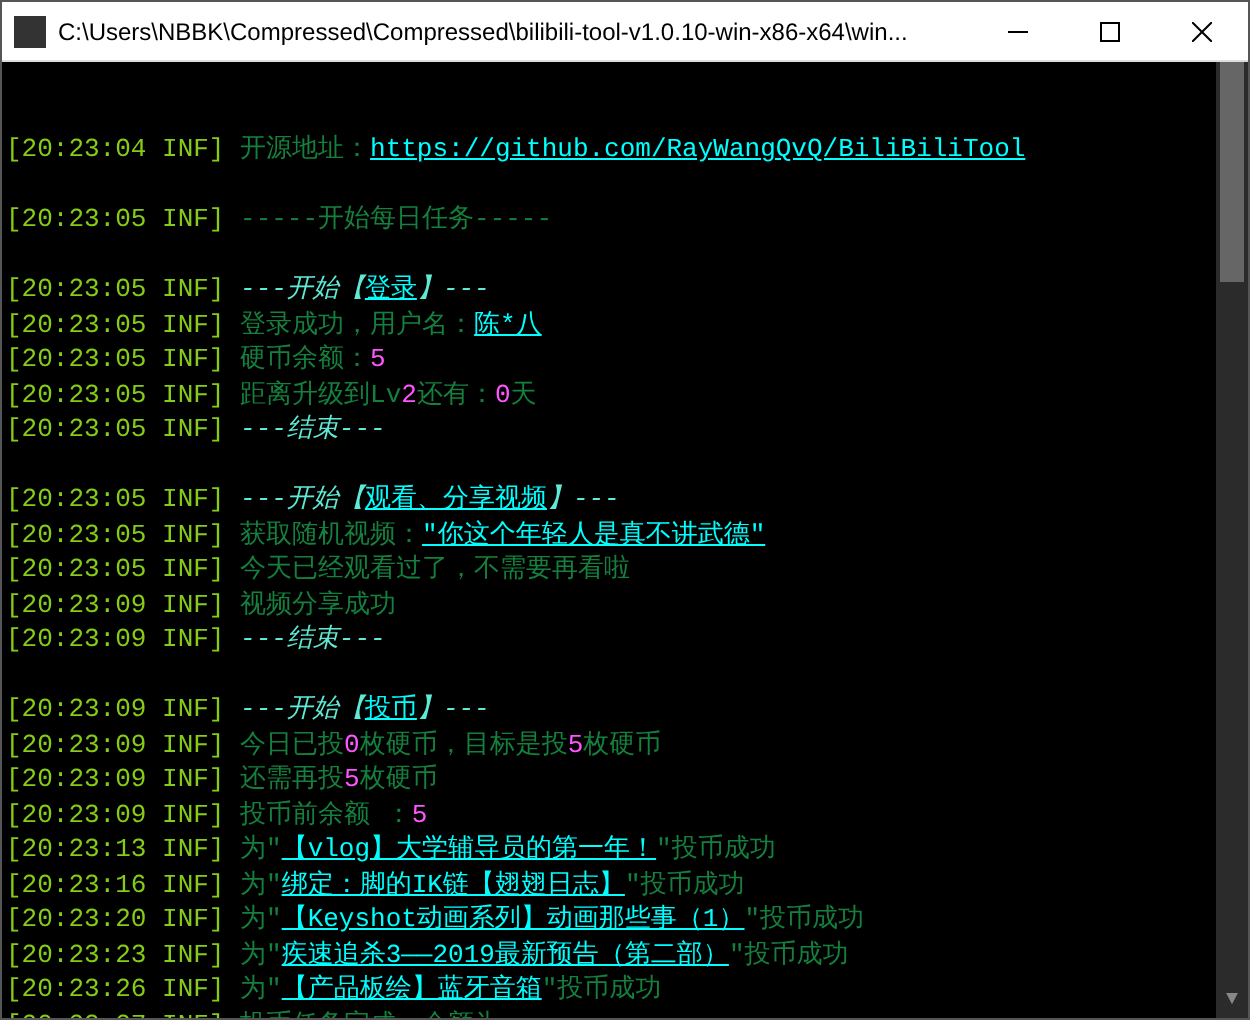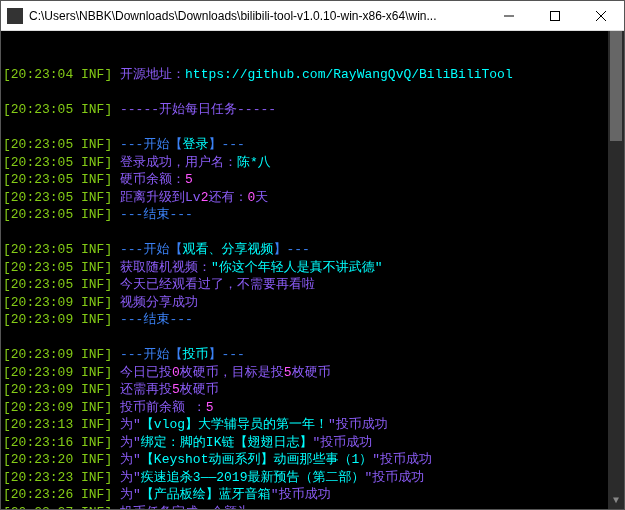--- a/index.html
+++ b/index.html
@@ -7,37 +7,37 @@
   .window { width: 625px; height: 510px; background: #fff; border: 1px solid #555; display: flex; flex-direction: column; }
   .titlebar { height: 30px; background: #fff; display: flex; align-items: center; border-bottom: 1px solid #ddd; }
   .titlebar .icon { width: 16px; height: 16px; margin: 0 6px; background: #333; }
   .titlebar .title { flex: 1; font-family: "Segoe UI", sans-serif; font-size: 12px; color: #000; white-space: nowrap; overflow: hidden; }
   .winbtns { display: flex; height: 100%; }
   .winbtn { width: 46px; display: flex; align-items: center; justify-content: center; font-family: "Segoe UI", sans-serif; color: #000; }
   .winbtn svg { width: 10px; height: 10px; }
   .terminal { flex: 1; background: #000; color: #ccc; padding: 0 2px; overflow: hidden; position: relative; line-height: 17.5px; white-space: pre; }
   .line { display: block; }
   .ts { color: #84cc16; }
-  .br   { color: #3b82f6; }   
-  .cyan { color: #00ffff; }
+  .br   { color: #5eead4; font-style: italic; }   
+  .cyan { color: #00ffff; text-decoration: underline; }
   .mag  { color: #ff55ff; }
-  .wht  { color: #8b5cf6; }
+  .wht  { color: #15803d; }
   .scrollbar { position: absolute; top: 0; right: 0; width: 16px; height: 100%; background: #2b2b2b; }
   .scrollbar .thumb { position: absolute; top: 0; left: 2px; width: 12px; height: 110px; background: #666; }
   .scrollbar .arrow { position: absolute; left: 0; width: 16px; height: 16px; display:flex; align-items:center; justify-content:center; color:#888; font-size:10px;}
   .scrollbar .arrow.up { top: 0; }
   .scrollbar .arrow.down { bottom: 0; }
 </style>
 </head>
 <body>
 
 <div class="window">
   <div class="titlebar">
     <div class="icon"></div>
-    <div class="title">C:\Users\NBBK\Downloads\Downloads\bilibili-tool-v1.0.10-win-x86-x64\win...</div>
+    <div class="title">C:\Users\NBBK\Compressed\Compressed\bilibili-tool-v1.0.10-win-x86-x64\win...</div>
     <div class="winbtns">
       <div class="winbtn">
         <svg viewBox="0 0 10 10">
             <line x1="0" y1="5" x2="10" y2="5" stroke="#000" stroke-width="1"></line>
           </svg>
       </div>
       <div class="winbtn">
         <svg viewBox="0 0 10 10">
             <rect x="0.5" y="0.5" width="9" height="9" fill="none" stroke="#000" stroke-width="1"></rect>
           </svg>

